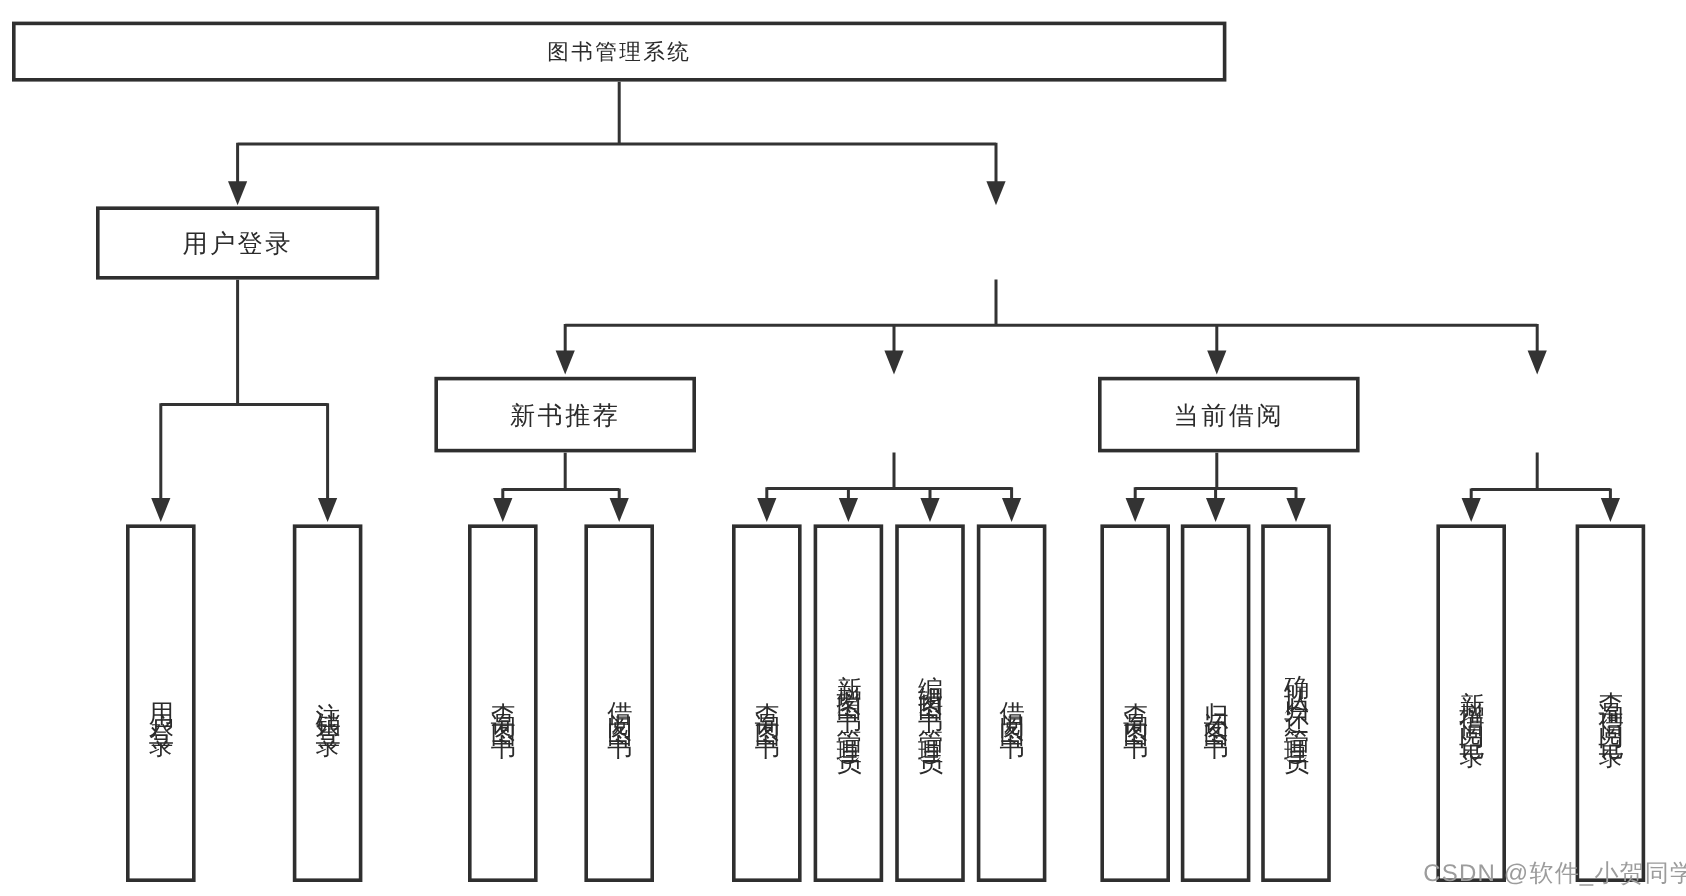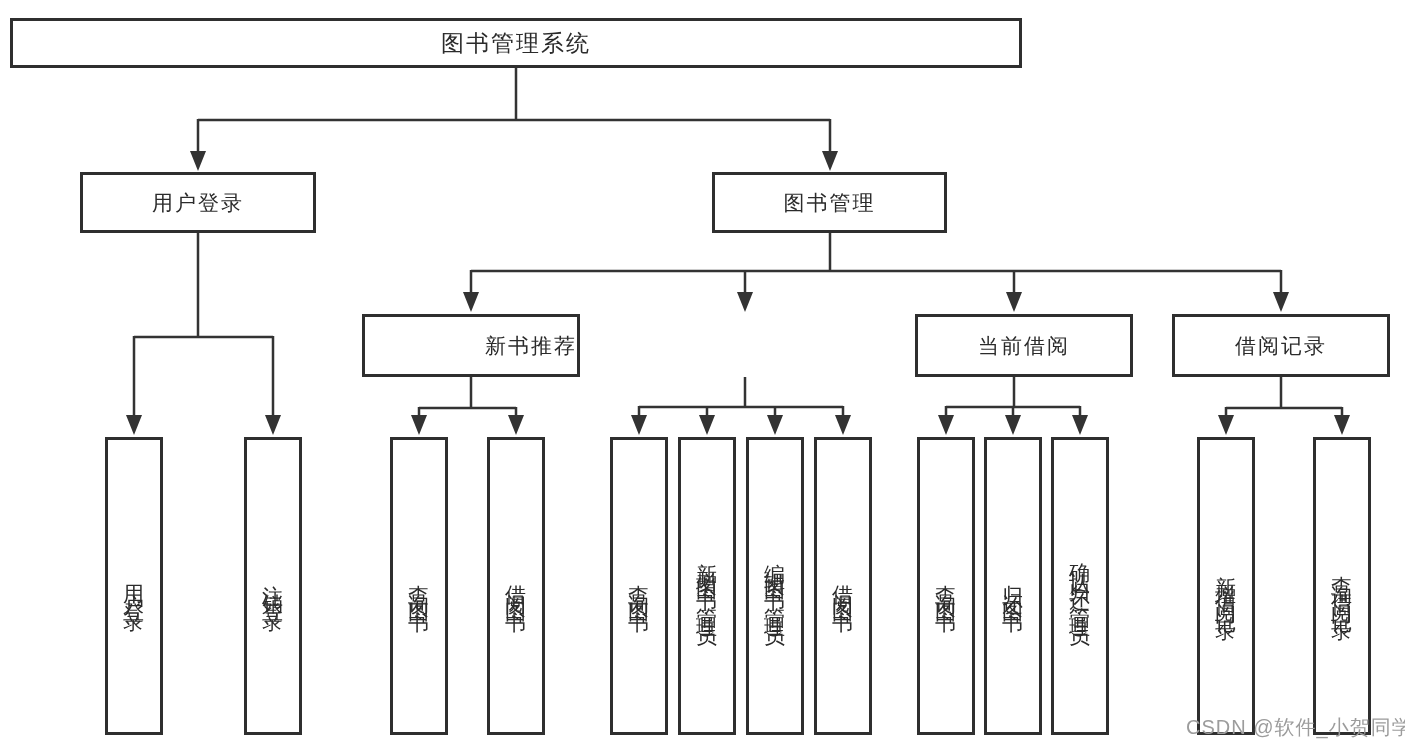--- a/index.html
+++ b/index.html
@@ -15,21 +15,21 @@
     position:absolute;
     background:#ffffff;
     border:3px solid #2f2f2f;
     box-sizing:border-box;
     display:flex; align-items:center; justify-content:center;
     z-index:2;
   }
   .box.h span {
     font-size:21px; color:#2b2b2b; letter-spacing:2px; white-space:nowrap;
   }
-  .box.root span { font-size:23px; }
+  .box.root span { font-size:18px; }
   .box.v span {
     writing-mode:vertical-rl;
     font-size:21px; color:#2b2b2b;
     letter-spacing:9px;
     line-height:1;
     white-space:nowrap;
   }
   .watermark {
     position:absolute;
     left:1186px; top:714px;
@@ -97,32 +97,26 @@
     </g>
   </svg>
 
   <div class="box h root" style="left:10px; top:18px; width:1012px; height:50px;">
     <span>图书管理系统</span>
   </div>
 
   <div class="box h" style="left:80px; top:172px; width:236px; height:61px;">
     <span>用户登录</span>
   </div>
-  <div class="box h" style="left:712px; top:172px; width:235px; height:61px;">
-    <span>图书管理</span>
-  </div>
 
-  <div class="box h" style="left:362px; top:314px; width:218px; height:63px;justify-content:flex-end;">
+  <div class="box h" style="left:362px; top:314px; width:218px; height:63px;">
     <span>新书推荐</span>
   </div>
   <div class="box h" style="left:905px; top:314px; width:218px; height:63px;margin-left:10px;">
     <span>当前借阅</span>
-  </div>
-  <div class="box h" style="left:1172px; top:314px; width:218px; height:63px;">
-    <span>借阅记录</span>
   </div>
 
   <div class="box v" style="left:105px; top:437px; width:58px; height:298px;">
     <span>用户登录</span>
   </div>
   <div class="box v" style="left:244px; top:437px; width:58px; height:298px;">
     <span>注销登录</span>
   </div>
 
   <div class="box v" style="left:390px; top:437px; width:58px; height:298px;">

